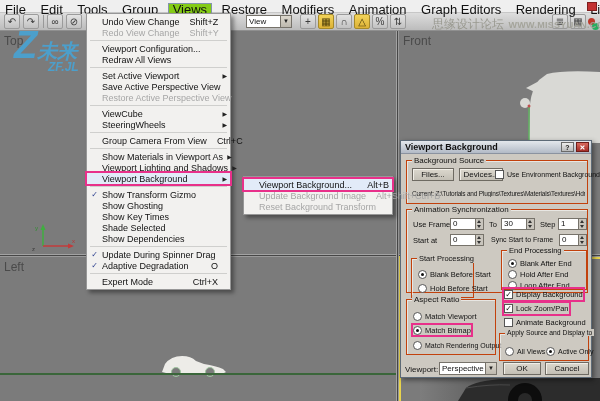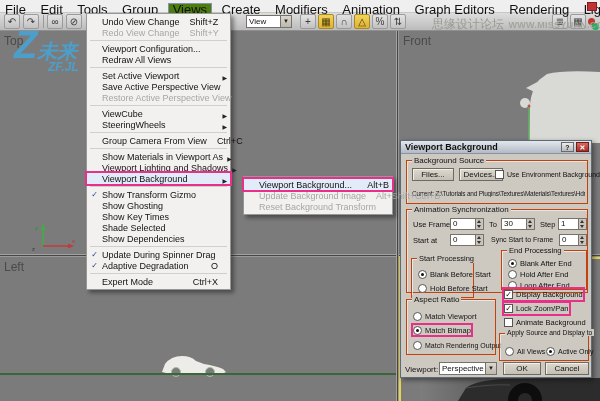--- a/index.html
+++ b/index.html
@@ -2,42 +2,42 @@
 <html><head>
 <meta charset="utf-8">
 <style>
 *{margin:0;padding:0;box-sizing:border-box;font-family:"Liberation Sans",sans-serif}
 body{background:#444}
 #screen{position:relative;width:600px;height:401px;background:#7b7b7b;overflow:hidden;color:#111}
 .abs{position:absolute}
 
 .menubar{position:absolute;left:0;top:0;width:600px;height:13px;background:#efefef;border-bottom:1px solid #c7c7c7;white-space:nowrap;z-index:10}
 .mb-item{display:inline-block;padding:0 5px;font-size:13px;line-height:13px;color:#111}
-.mb-item.active{background:#4d7c0f;box-shadow:inset 0 0 0 1px #8294ab}
+.mb-item.active{background:#84cc16;box-shadow:inset 0 0 0 1px #8294ab}
 .mb-corner{position:absolute;top:2px;width:10px;height:9px;background:#c23232;border:1px solid #7e1f1f}
 
 .toolbar{position:absolute;left:0;top:13px;width:600px;height:18px;background:linear-gradient(#dddddd,#bcbcbc);border-bottom:1px solid #8f8f8f;z-index:5}
 .tico{position:absolute;top:1px;width:16px;height:15px;text-align:center;line-height:14px;font-size:10px;color:#3c3c3c;background:linear-gradient(#e3e3e3,#c2c2c2);border:1px solid #9b9b9b;border-radius:2px}
 .tico.yel{background:linear-gradient(#f2d35a,#ddb236);border-color:#a68a28;color:#4a3c08}
 .tsep{position:absolute;top:2px;width:1px;height:13px;background:#999}
 .tdot{position:absolute;width:7px;height:7px;border-radius:50%}
 
 .vplabel{position:absolute;font-size:12px;font-weight:normal;color:#4a4a4a;z-index:2}
 .divider-h{position:absolute;left:0;top:254px;width:600px;height:3px;background:#474747;border-top:1px solid #a2a2a2;border-bottom:1px solid #9a9a9a;z-index:3}
 .divider-v{position:absolute;left:396px;top:31px;width:3px;height:370px;background:#474747;border-left:1px solid #a2a2a2;border-right:1px solid #9a9a9a;z-index:3}
 .ground{position:absolute;left:0;top:373px;width:396px;height:2px;background:#3a663a;z-index:2}
 .ybord{position:absolute;background:#e8d44d;z-index:4}
 
 .wm-tr{position:absolute;left:432px;top:14px;z-index:6;white-space:nowrap;color:#97978d;opacity:.95}
 .wm-tr .cn{font-size:12px;font-weight:normal}
 .wm-tr .en{font-size:9px;font-weight:bold;letter-spacing:.3px;color:#a3a399}
 .wm-bl{position:absolute;z-index:6;color:#41a8e0;opacity:.8;font-style:italic;font-weight:bold;white-space:nowrap}
 
 .menu{position:absolute;background:#f2f1ef;border:1px solid #979797;box-shadow:3px 3px 4px rgba(0,0,0,.38);padding:2px 0;z-index:30}
-.mrow{display:flex;align-items:flex-end;height:11px;font-size:9px;padding-right:3px;white-space:nowrap}
+.mrow{display:flex;align-items:center;height:11px;font-size:9px;padding-right:3px;white-space:nowrap}
 .mgut{width:15px;flex:none;text-align:center;font-size:8px;line-height:11px;color:#2c3f8f}
 .mlb{flex:1}
 .msc{margin-left:10px}
 .mar{width:9px;flex:none;font-size:6px;text-align:right;color:#222}
 .dis,.dis .msc,.dis .mgut{color:#a6a6a6}
 .msep{height:1px;background:#cfcfcd;margin:2px 3px}
 .hl{background:#e2ebf8}
 .pink{outline:2px solid #e8308a}
 
 .dlg{position:absolute;left:400px;top:140px;width:192px;height:238px;background:#cdc9c1;border:1px solid #5d6a77;box-shadow:2px 2px 5px rgba(0,0,0,.45);z-index:20;font-size:8px}
@@ -133,21 +133,21 @@
     <span class="cn">思缘设计论坛</span>
     <span class="en">WWW.MISSYUAN.COM</span>
   </div>
 
   <div class="menubar">
     <span class="mb-item">File</span>
     <span class="mb-item">Edit</span>
     <span class="mb-item">Tools</span>
     <span class="mb-item">Group</span>
     <span class="mb-item active">Views</span>
-    <span class="mb-item">Create</span>
+    <span class="mb-item">Restore</span>
     <span class="mb-item">Modifiers</span>
     <span class="mb-item">Animation</span>
     <span class="mb-item">Graph Editors</span>
     <span class="mb-item">Rendering</span>
     <span class="mb-item">Lighting Analysis</span>
     <span class="mb-item">Customize</span>
     <span class="mb-item">MAXScript</span>
     
     <span class="mb-corner" style="left:587px"></span>
   </div>

